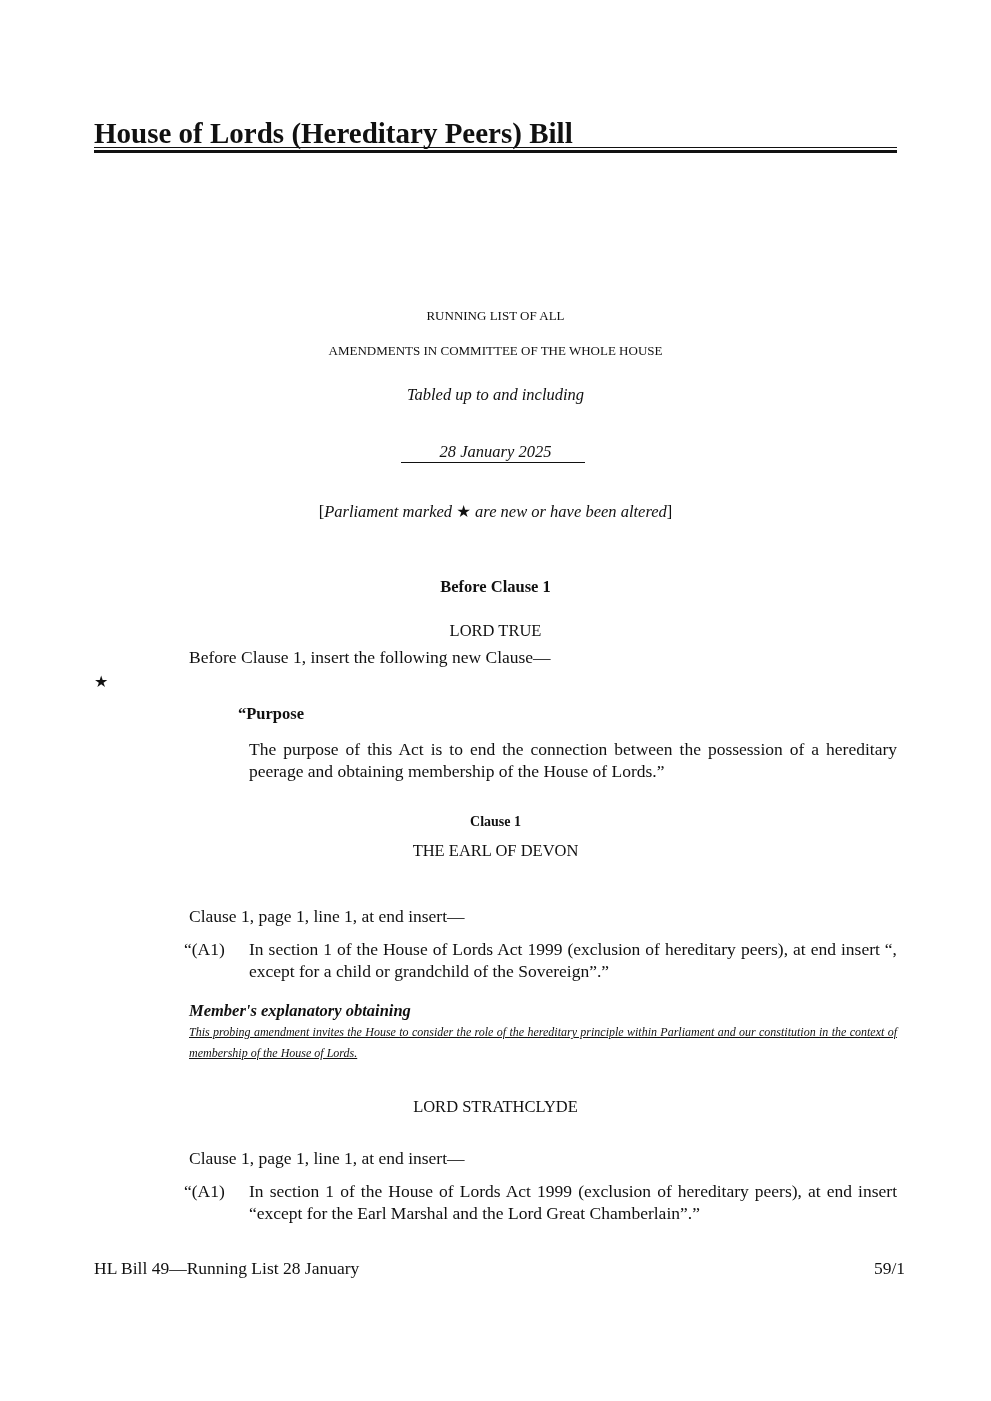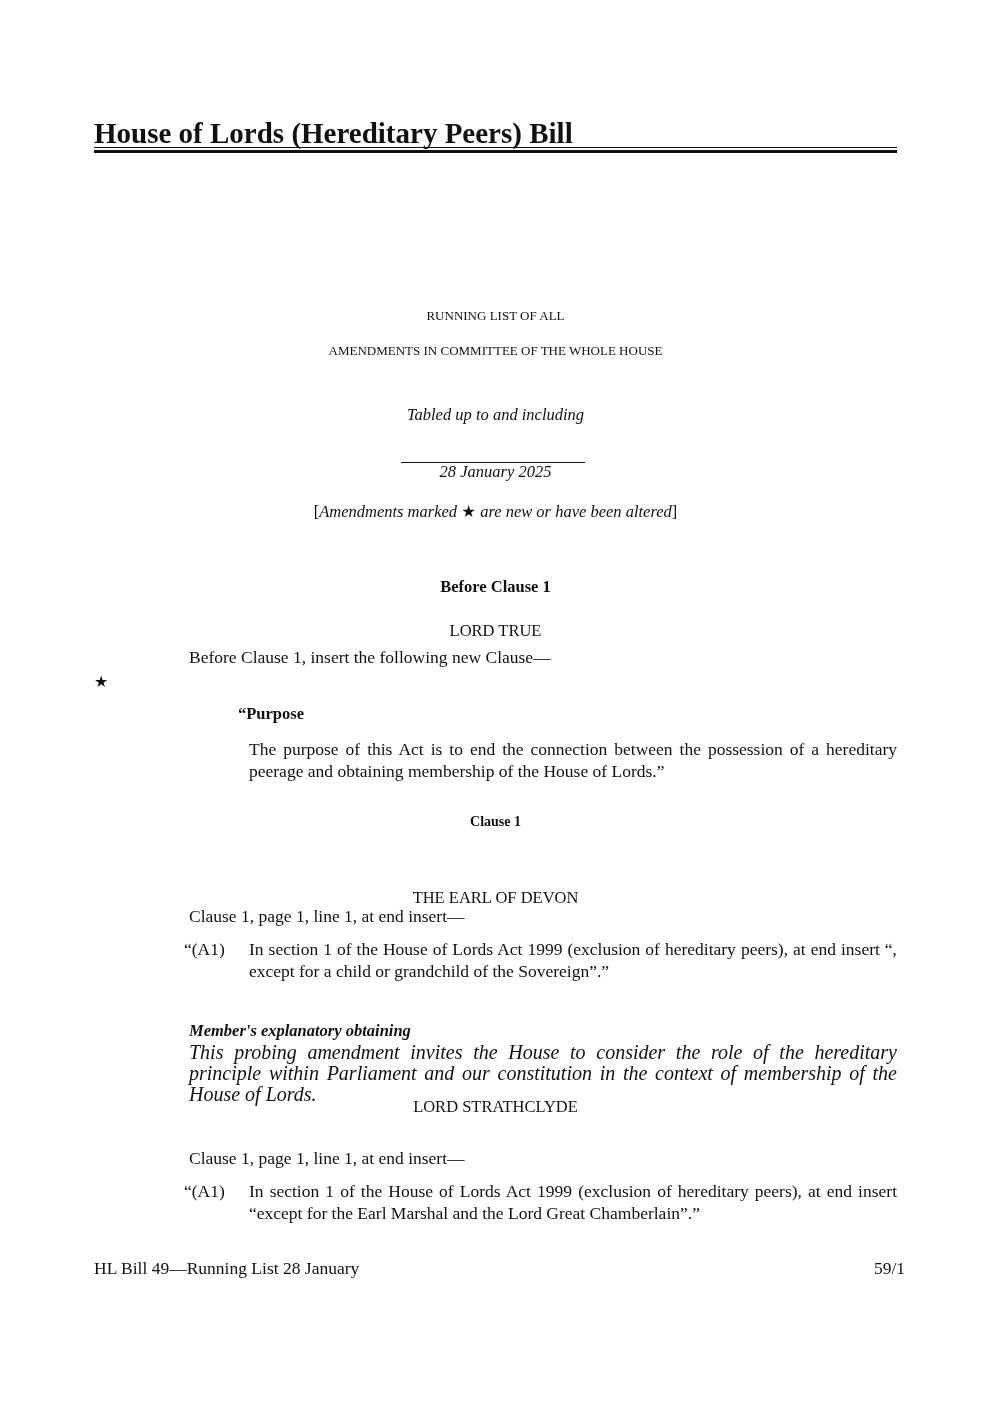--- a/index.html
+++ b/index.html
@@ -9,54 +9,54 @@
     color: #111111;
   }
   .abs { position: absolute; }
   .title {
     left: 94px; width: 803px; top: 99px; text-align: left;
     font-size: 29px; font-weight: bold; line-height: 36px; margin-top: 16px;
   }
   .rule-thin { left: 94px; width: 803px; top: 147px; height: 0; border-top: 1px solid #111; }
   .rule-thick { left: 94px; width: 803px; top: 150px; height: 0; border-top: 3px solid #111; }
   .center { left: 94px; width: 803px; text-align: center; font-size: 13px; line-height: 22px; }
-  .italic { font-style: italic; margin-top: 20px; }
+  .italic { font-style: italic; }
   .bold { font-weight: bold; }
   .short-rule { left: 401px; width: 184px; top: 462px; border-top: 1px solid #111; }
   .body { font-size: 17.5px; line-height: 22px; }
   .star { left: 94px; font-size: 16px; }
   .just { text-align: justify; }
-  .stmt { font-size: 20px; line-height: 21px; }
+  .stmt { font-size: 12px; line-height: 21px; text-decoration: underline; }
 </style>
 </head>
 <body>
 
 <div class="abs title">House of Lords (Hereditary Peers) Bill</div>
 <div class="abs rule-thin"></div>
 <div class="abs rule-thick"></div>
 
 <div class="abs center" style="top:305px;">RUNNING LIST OF ALL</div>
 <div class="abs center" style="top:340px;">AMENDMENTS IN COMMITTEE OF THE WHOLE HOUSE</div>
 <div class="abs center italic" style="top:384px; font-size:16.5px;">Tabled up to and including</div>
 <div class="abs center italic" style="top:441px; font-size:16.5px;">28 January 2025</div>
 <div class="abs short-rule"></div>
 
 <div class="abs center" style="top:501px; font-size:16.5px;">
-  <span>[</span><span class="italic">Amendments marked </span><span>★</span><span class="italic"> are new or have been altered</span><span>]</span>
+  <span>[</span><span class="italic">Parliament marked </span><span>★</span><span class="italic"> are new or have been altered</span><span>]</span>
 </div>
 
 <div class="abs center bold" style="top:576px; font-size:16.5px;">Before Clause 1</div>
 <div class="abs center" style="top:620px; font-size:16.5px;">LORD TRUE</div>
 <div class="abs star body" style="top:671px;">★</div>
 <div class="abs body" style="left:189px; top:646px;">Before Clause 1, insert the following new Clause—</div>
 <div class="abs body bold" style="left:238px; top:703px; font-size:16.5px;">“Purpose</div>
 <div class="abs body just" style="left:249px; width:648px; top:738px;">The purpose of this Act is to end the connection between the possession of a hereditary peerage and obtaining membership of the House of Lords.”</div>
 
 <div class="abs center bold" style="top:811px; font-size:14px;">Clause 1</div>
-<div class="abs center" style="top:887px; font-size:16.5px;">THE EARL OF DEVON</div>
+<div class="abs center" style="top:840px; font-size:16.5px;">THE EARL OF DEVON</div>
 <div class="abs body" style="left:189px; top:905px;">Clause 1, page 1, line 1, at end insert—</div>
 <div class="abs body" style="left:184px; top:938px;">“(A1)</div>
 <div class="abs body just" style="left:249px; width:648px; top:938px;">In section 1 of the House of Lords Act 1999 (exclusion of hereditary peers), at end insert “, except for a child or grandchild of the Sovereign”.”</div>
 <div class="abs body bold italic" style="left:189px; top:1000px; font-size:16.5px;">Member's explanatory obtaining</div>
 <div class="abs italic stmt just" style="left:189px; width:708px; top:1022px;">This probing amendment invites the House to consider the role of the hereditary principle within Parliament and our constitution in the context of membership of the House of Lords.</div>
 
 <div class="abs center" style="top:1096px; font-size:16.5px;">LORD STRATHCLYDE</div>
 <div class="abs body" style="left:189px; top:1147px;">Clause 1, page 1, line 1, at end insert—</div>
 <div class="abs body" style="left:184px; top:1180px;">“(A1)</div>
 <div class="abs body just" style="left:249px; width:648px; top:1180px;">In section 1 of the House of Lords Act 1999 (exclusion of hereditary peers), at end insert “except for the Earl Marshal and the Lord Great Chamberlain”.”</div>

